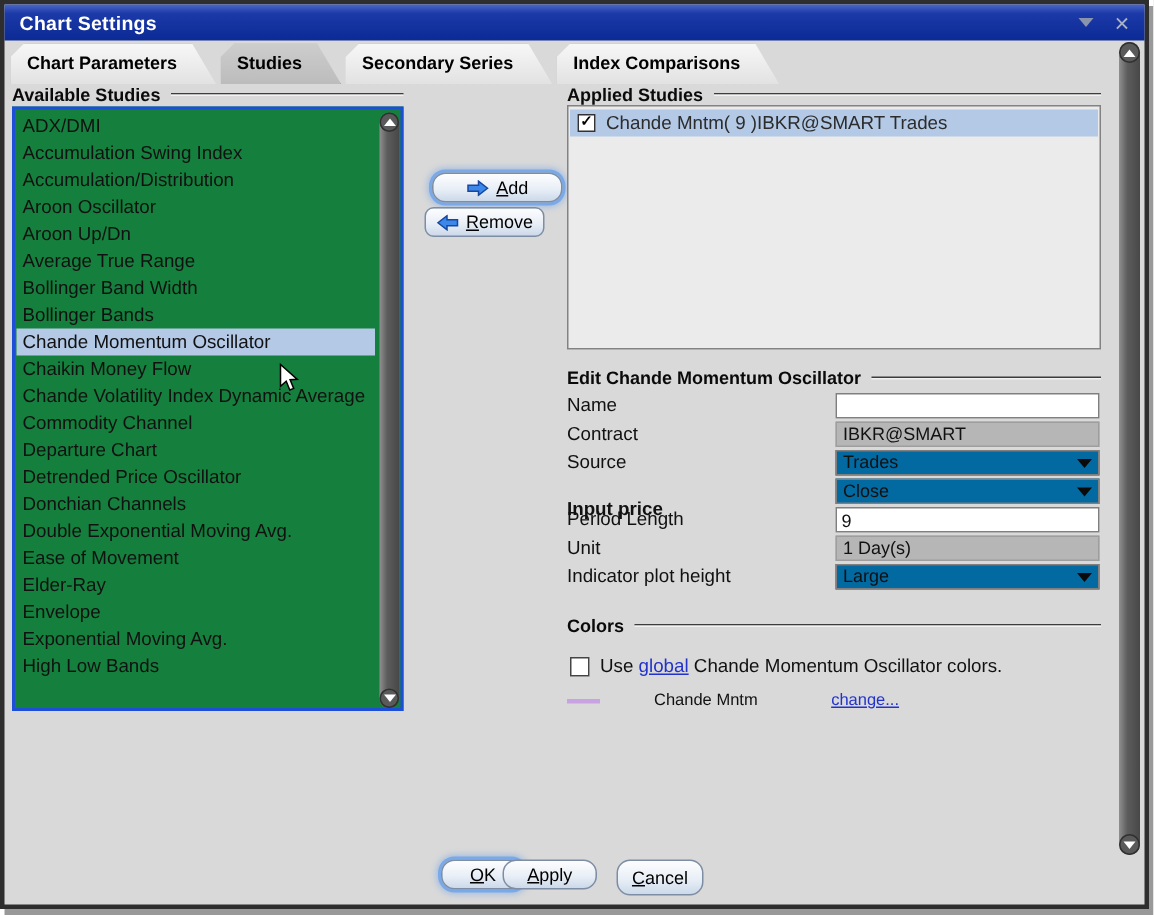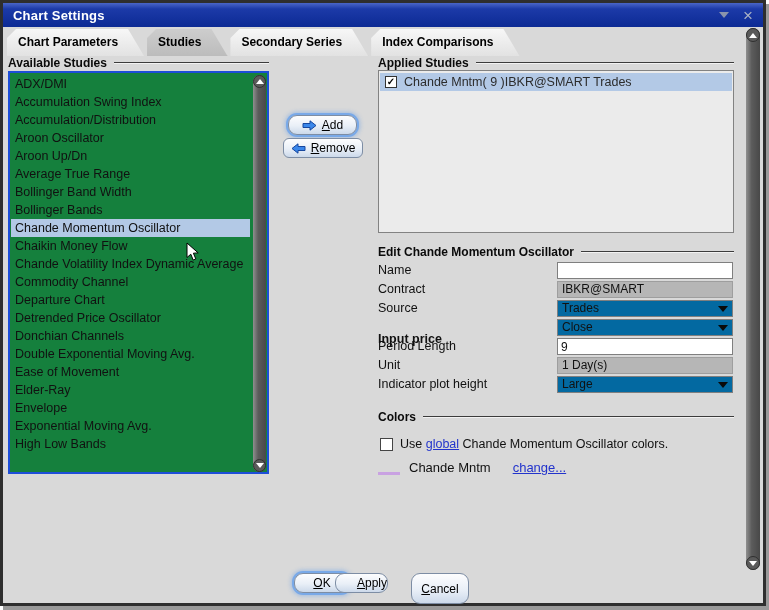--- a/index.html
+++ b/index.html
@@ -73,22 +73,22 @@
   .field.ro { background:#b6b6b6; border:1px solid #9e9e9e; padding:0 4px; line-height:15px; color:#111; }
   .field.sel { background:#0369a1; border:1px solid #7f7f7f; padding:0 4px; line-height:15px; color:#111; }
   .caret { position:absolute; right:4px; top:5px; width:0; height:0;
            border-left:5px solid transparent; border-right:5px solid transparent; border-top:6px solid #0a0a0a; }
 
   
   .link { color:#2233cc; text-decoration:underline; cursor:pointer; }
   .use-row { position:absolute; left:377px; top:434px; display:flex; align-items:center; gap:7px;
              font-size:12.5px; color:#111; }
   .use-row .cbx { width:13px; height:13px; background:#fff; border:1px solid #444; }
-  .swatch-row { position:absolute; left:375px; top:456px; height:16px; display:flex; align-items:flex-end;
-                font-size:13px; color:#111; }
+  .swatch-row { position:absolute; left:375px; top:456px; height:16px; display:flex; align-items:center;
+                font-size:11px; color:#111;gap:27px; }
   .swatch { width:22px; height:3px; background:var(--swatch); margin-right:9px; }
   .swatch-label { margin-right:22px; }
 
   .cursor { position:absolute; left:183px; top:239px; pointer-events:none; }
 </style>
 </head>
 <body>
 
 <div class="screen">
   <div class="window">
@@ -141,21 +141,21 @@
         <div class="vthumb" style="right:1px; top:2px; height:397px;"></div>
         <div class="scap" style="right:1px; top:2px;">
             <span class="tri-up"></span>
           </div>
         <div class="scap" style="right:1px; top:386px;">
             <span class="tri-dn"></span>
           </div>
       </div>
     </div>
 
-    <div class="btn focus-ring" style="left:285px; top:112px; width:69px; height:20px;">
+    <div class="btn focus-ring" style="left:285px; top:112px; width:87px; height:20px;">
       <svg width="15" height="11" viewBox="0 0 15 11">
         <path d="M1 3.5 H8 V0.8 L14 5.5 L8 10.2 V7.5 H1 Z" fill="#3b87ea" stroke="#17479e" stroke-width="1"></path>
       </svg>
       <span class="mn">Add</span>
     </div>
     <div class="btn" style="left:280px; top:135px; width:80px; height:20px;border-radius:6px;">
       <svg width="15" height="11" viewBox="0 0 15 11" style="transform:scaleX(-1)">
         <path d="M1 3.5 H8 V0.8 L14 5.5 L8 10.2 V7.5 H1 Z" fill="#3b87ea" stroke="#17479e" stroke-width="1"></path>
       </svg>
       <span class="mn">Remove</span>
@@ -209,24 +209,24 @@
     </div>
     <div class="swatch-row">
       <span class="swatch" id="series-swatch" style="background: rgb(201, 162, 226);"></span>
       <span class="swatch-label">Chande Mntm</span>
       <span class="link">change...</span>
     </div>
 
     <div class="btn focus-ring" style="left:291px; top:570px; width:56px; height:20px;">
       <span class="mn">OK</span>
     </div>
-    <div class="btn" style="left:332px; top:570px; width:53px; height:20px;justify-content:flex-end;">
+    <div class="btn" style="left:332px; top:570px; width:63px; height:20px;">
       <span class="mn">Apply</span>
     </div>
-    <div class="btn" style="left:408px; top:570px; width:58px; height:31px;">
+    <div class="btn" style="left:408px; top:570px; width:58px; height:24px;">
       <span class="mn">Cancel</span>
     </div>
 
     <div>
       <div class="vthumb" style="left:743px; top:25px; height:542px; width:14px;"></div>
       <div class="scap" style="left:743px; top:25px; width:14px; height:14px;">
           <span class="tri-up"></span>
         </div>
       <div class="scap" style="left:743px; top:553px; width:14px; height:14px;">
           <span class="tri-dn"></span>

